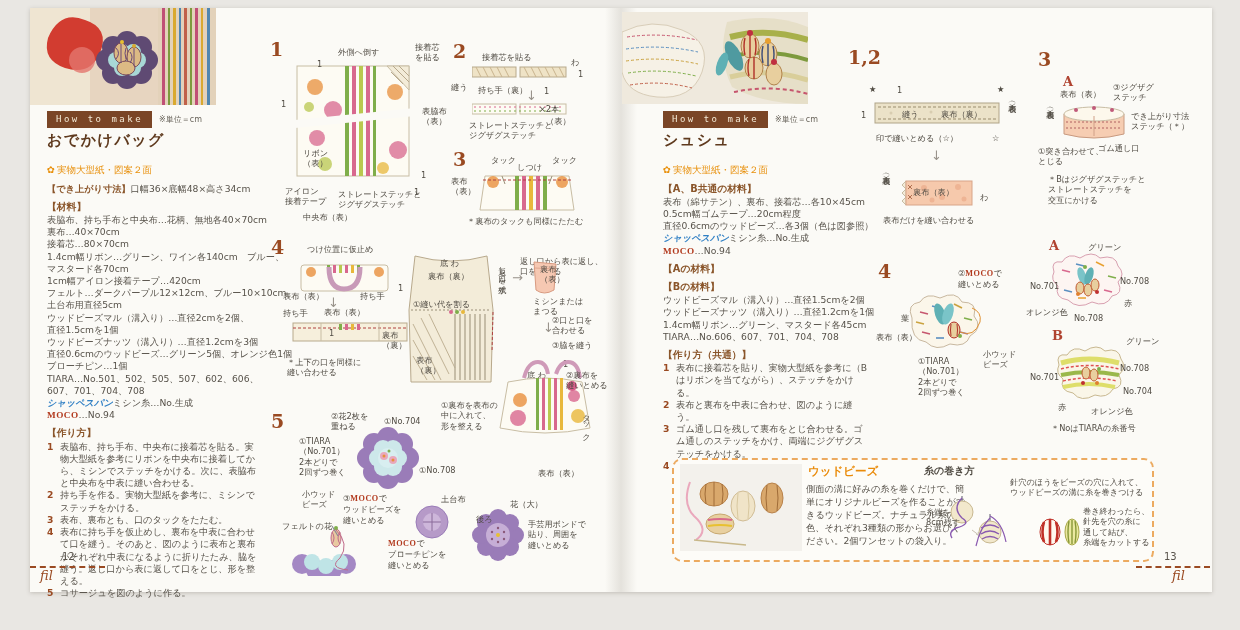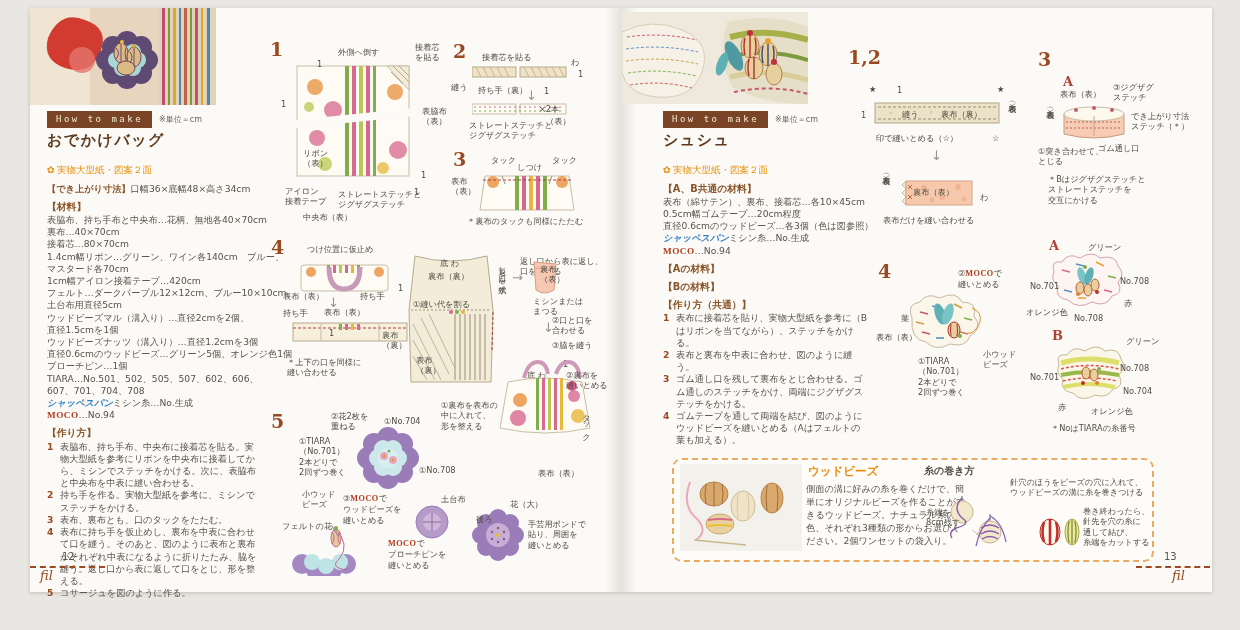--- a/index.html
+++ b/index.html
@@ -454,20 +454,26 @@
     <div class="shead">【A、B共通の材料】</div>
     <div class="mat">
       <div>表布（綿サテン）、裏布、接着芯…各10×45cm</div>
       <div>0.5cm幅ゴムテープ…20cm程度</div>
       <div>直径0.6cmのウッドビーズ…各3個（色は図参照）</div>
       <div><span class="brand-blue">シャッペスパン</span><span>ミシン糸…No.生成</span></div>
       <div><span class="brand-red">MOCO</span><span>…No.94</span></div>
     </div>
     <div class="shead">【Aの材料】</div>
     <div class="shead">【Bの材料】</div>
+    <div class="mat">
+      <div>ウッドビーズマル（溝入り）…直径1.5cmを2個</div>
+      <div>ウッドビーズナッツ（溝入り）…直径1.2cmを1個</div>
+      <div>1.4cm幅リボン…グリーン、マスタード各45cm</div>
+      <div>TIARA…No.606、607、701、704、708</div>
+    </div>
     <div class="shead">【作り方（共通）】</div>
     <div class="step">
         <span class="stepnum">1</span>
         <span class="steptext">表布に接着芯を貼り、実物大型紙を参考に（Bはリボンを当てながら）、ステッチをかける。</span>
       </div>
     <div class="step">
         <span class="stepnum">2</span>
         <span class="steptext">表布と裏布を中表に合わせ、図のように縫う。</span>
       </div>
     <div class="step">

